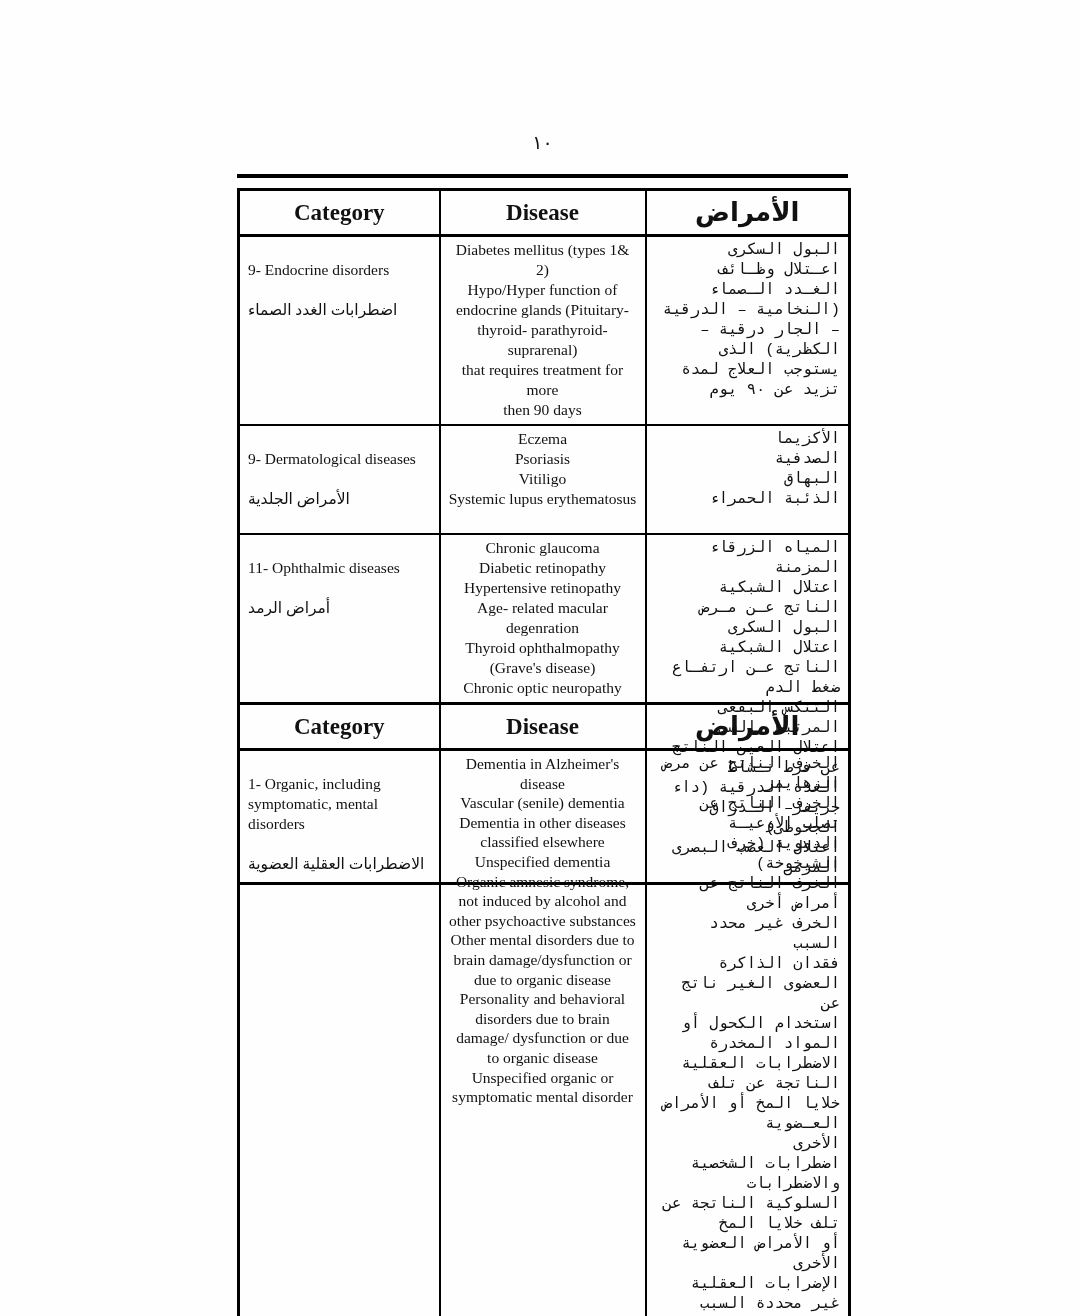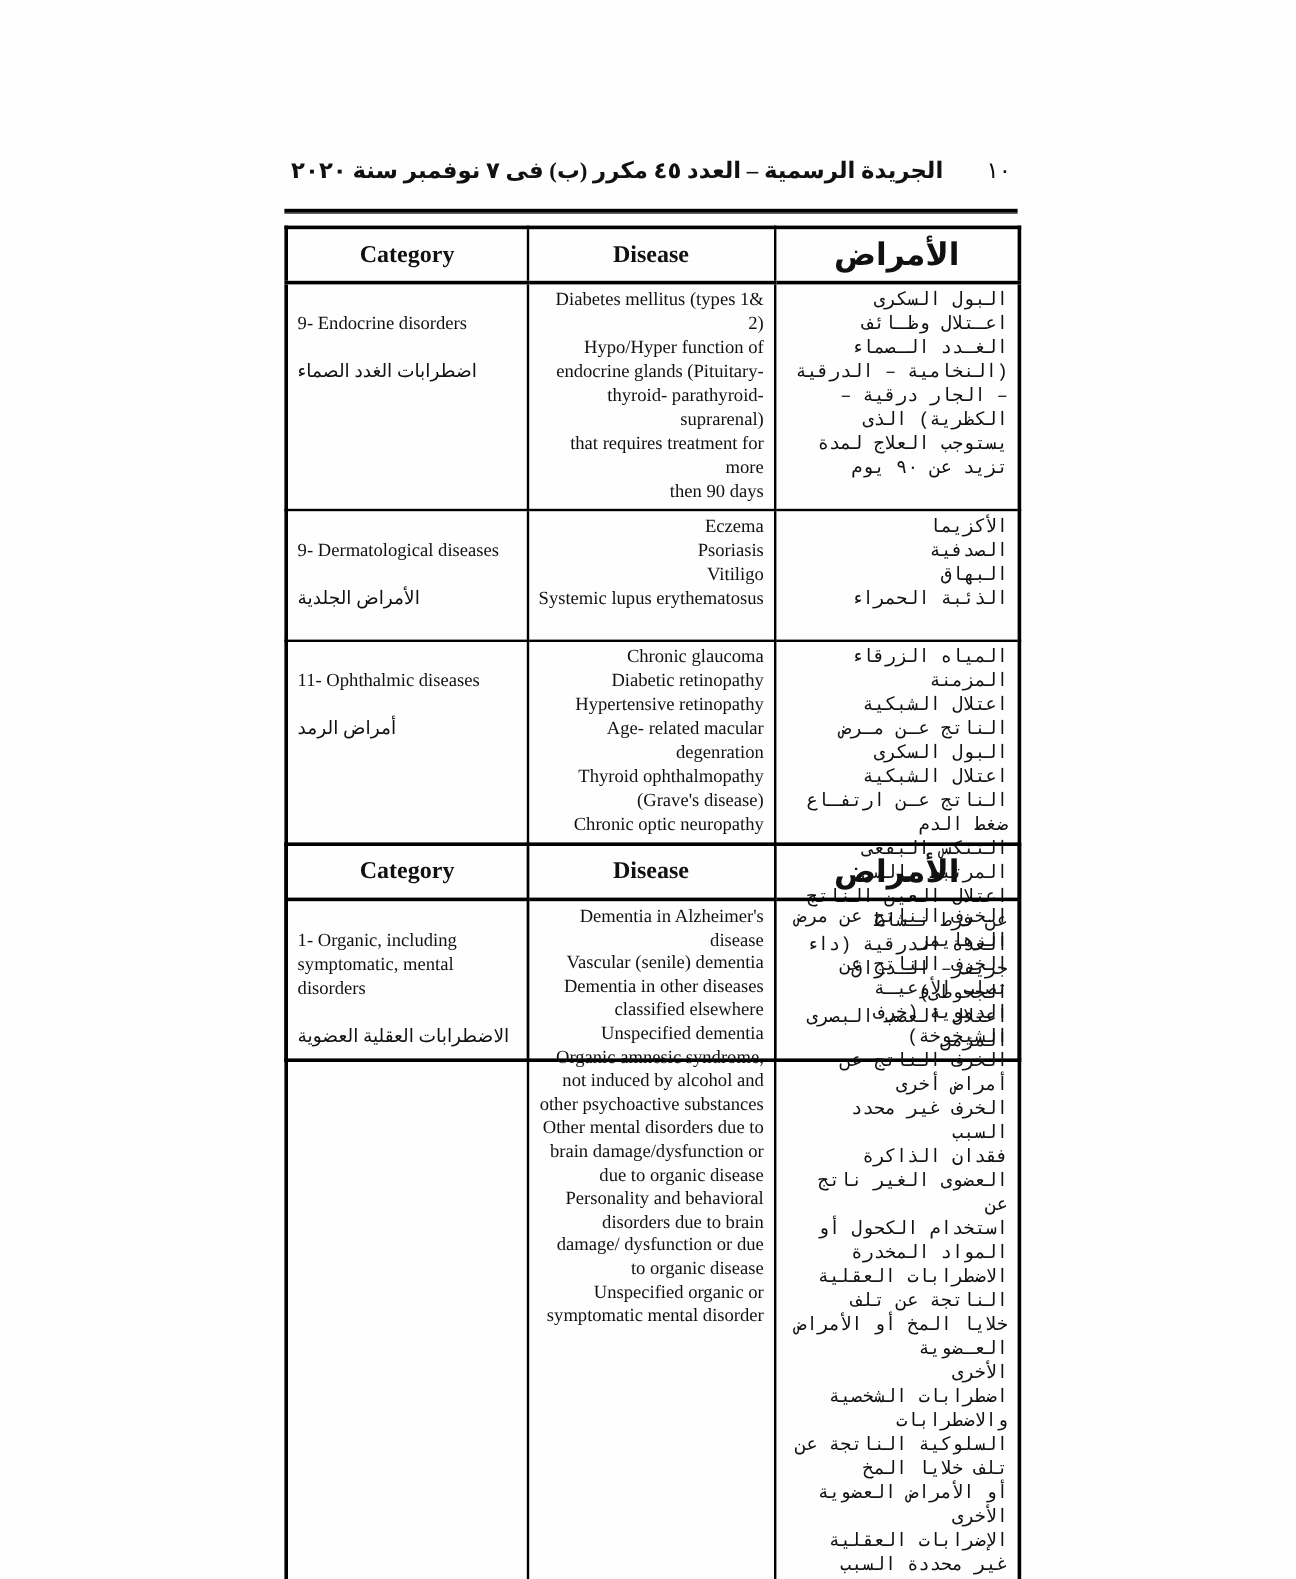--- a/index.html
+++ b/index.html
@@ -32,40 +32,40 @@
     border:3px solid #000;
   }
   #table1{ top:188px; }
   #table2{ top:702px; }
   table.gz col.c-cat{ width:201px; }
   table.gz col.c-dis{ width:206px; }
   table.gz col.c-ar { width:204px; }
   table.gz th, table.gz td{ border:2px solid #000; }
   table.gz thead th{
     height:46px; text-align:center; vertical-align:middle;
-    font-weight:bold; font-size:20px;
+    font-weight:bold; font-size:23px;
     border-bottom:3px solid #000;
   }
   table.gz thead th.ar-head{
     font-size:26px;
     font-family:"Liberation Serif","DejaVu Sans",serif;
   }
   table.gz td{
     vertical-align:top; padding:3px 8px 4px 8px;
     font-size:15.5px; line-height:20px;
     white-space:pre-line;
   }
   td.cell-cat{ padding-top:4px; }
   .cat-en{ text-align:left; white-space:pre-line; }
   .cat-ar{
     text-align:left; direction:rtl;
     font-size:15.5px; line-height:20px;
     font-family:"Liberation Serif","DejaVu Sans",serif;
   }
-  td.cell-dis{ text-align:right; }
+  td.cell-dis{ text-align:center; }
   td.cell-ar{
     direction:rtl; 
     font-size:15.5px; line-height:20.6px;
     font-family:Liberation Mono, monospace;
   }
   #table1 tr.r1 td{ height:128px; }
   #table1 tr.r2 td{ height:80px;margin-top:40px; }
   #table1 tr.r3 td{ height:208px; }
   #table2 tr.r1 td{ height:354px; }
   #table2 td.cell-dis{ line-height:19.6px; }
@@ -77,21 +77,20 @@
     font-family:"Liberation Serif","DejaVu Sans",serif;
   }
 </style>
 </head>
 <body>
 
 <div class="page">
 
   <div class="running-head">
     <span class="pageno">١٠</span>
-    <span class="gz-title">الجريدة الرسمية – العدد ٤٥ مكرر (ب) فى ٧ نوفمبر سنة ٢٠٢٠</span>
   </div>
 
   <div class="double-rule"></div>
 
   <table class="gz" id="table1">
     <colgroup>
         <col class="c-cat">
         <col class="c-dis">
         <col class="c-ar">
       </colgroup>

